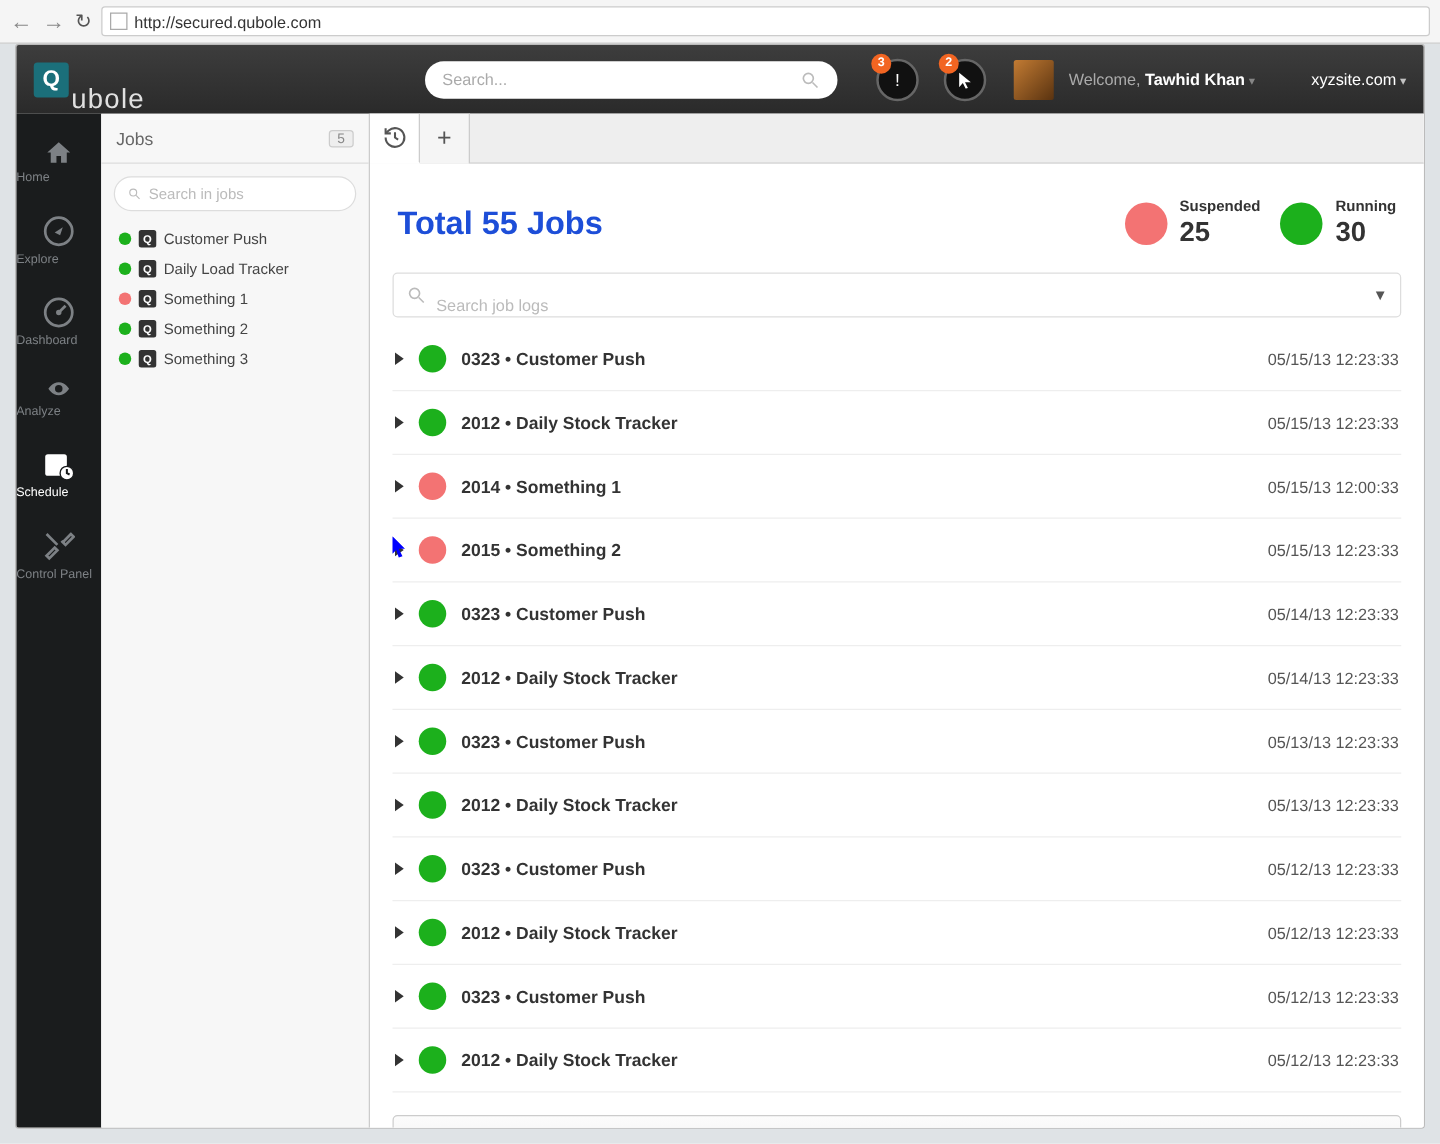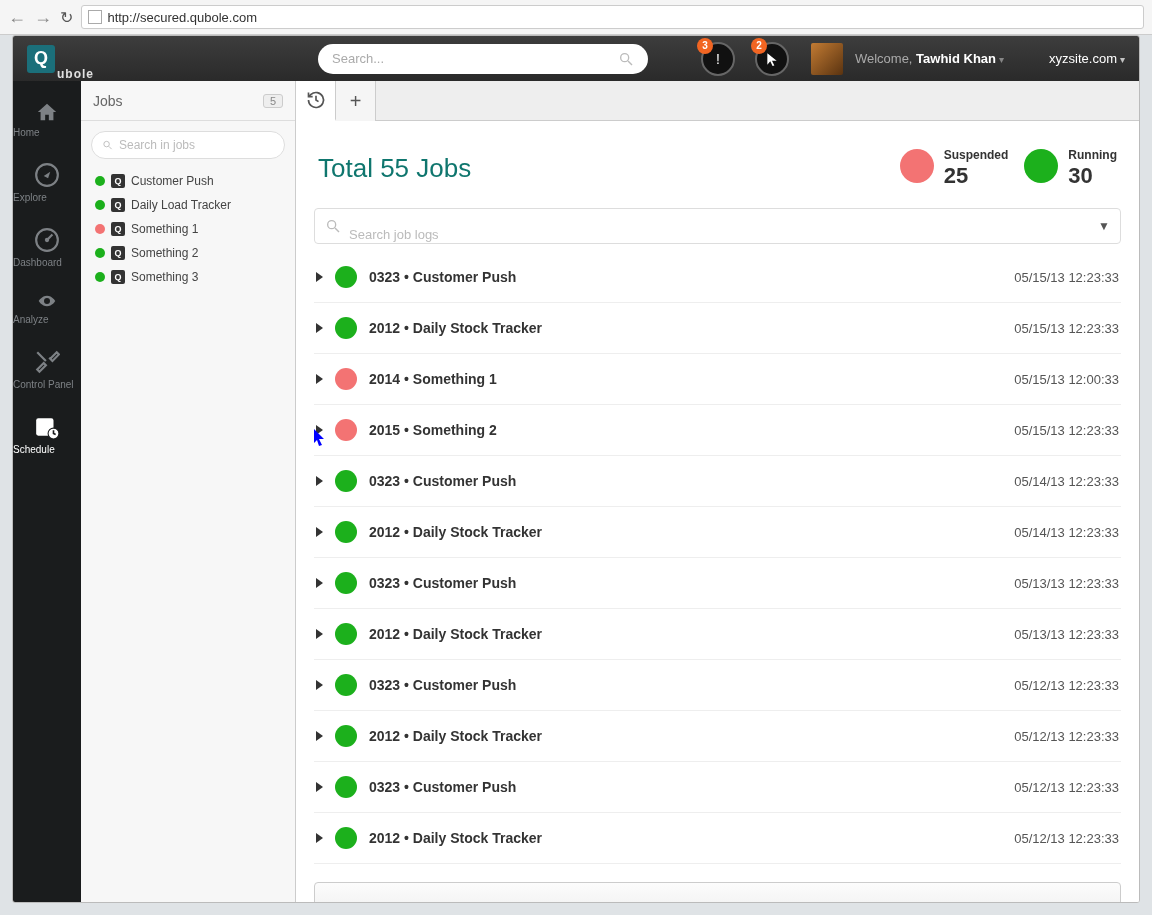--- a/index.html
+++ b/index.html
@@ -13,21 +13,21 @@
   .page-icon { width:14px; height:14px; border:1px solid #aaa; }
   .url-box input { flex:1; border:none; outline:none; font-size:13px; color:#333; }
 
   
   .app { width:1128px; height:868px; margin:0 0 0 12px; background:#fff; border:1px solid #bbb; border-radius:3px; overflow:hidden; display:flex; flex-direction:column; }
 
   
   .topbar { height:55px; background:linear-gradient(#3d3d3d,#2a2a2a); display:flex; align-items:center; padding:0 14px; gap:12px; color:#fff; }
   .logo { display:flex; align-items:center; gap:2px; }
   .logo-box { width:28px; height:28px; background:#1b6f7a; color:#fff; font-weight:bold; font-size:18px; display:flex; align-items:center; justify-content:center; border-radius:3px; }
-  .logo-txt { font-size:12px; font-weight:700; color:#e0e0e0; letter-spacing:1px;margin-top:31px; }
+  .logo-txt { font-size:22px; font-weight:400; color:#e0e0e0; letter-spacing:1px;margin-top:31px; }
   .spacer-1 { width:200px; }
   .search-top { width:330px; height:30px; background:#fff; border-radius:15px; display:flex; align-items:center; padding:0 14px;justify-content:flex-end; }
   .search-top input { flex:1; border:none; outline:none; font-size:13px; color:#555; }
   .search-top input::placeholder { color:#aaa; }
   .flex-grow { flex:1; }
   .notif { position:relative; width:34px; height:34px; background:#111; border:2px solid #666; border-radius:50%; display:flex; align-items:center; justify-content:center; margin:0 4px; }
   .notif svg,.notif span.icn { color:#fff; font-size:14px; }
   .badge { position:absolute; top:-6px; left:-6px; background:#f26522; color:#fff; font-size:10px; width:16px; height:16px; border-radius:50%; display:flex; align-items:center; justify-content:center; font-weight:bold; }
   .avatar { width:32px; height:32px; background:linear-gradient(135deg,#c27b33,#5a3310); border-radius:2px; margin-left:6px; }
   .welcome { font-size:13px; color:#aaa; }
@@ -60,23 +60,23 @@
 
   
   .content { flex:1; background:#fafafa; position:relative; display:flex; flex-direction:column; }
   .content-tabs { height:40px; border-bottom:1px solid #ccc; display:flex; background:#eee; }
   .ct-tab { width:40px; height:40px; border-right:1px solid #ccc; display:flex; align-items:center; justify-content:center; font-size:20px; color:#555; cursor:pointer; background:#f5f5f5; }
   .ct-tab.active { background:#fff; border-bottom:2px solid #fff; margin-bottom:-1px; }
 
   .body-scroll { flex:1; overflow:auto; background:#fff; padding:0 18px 18px; }
 
   .summary { display:flex; align-items:center; padding:28px 4px 20px; }
-  .summary h1 { font-size:26px; color:#0f766e; font-weight:400; }
+  .summary h1 { font-size:26px; color:#1d4ed8; font-weight:700; }
   .summary-right { margin-left:auto; display:flex; align-items:center; gap:16px; }
-  .stat { display:flex; gap:10px; }
+  .stat { display:flex; align-items:center; gap:10px; }
   .stat .big { width:34px; height:34px; border-radius:50%; }
   .stat .lbls { display:flex; flex-direction:column; line-height:1.15; }
   .stat .lbl { font-size:12px; font-weight:bold; color:#333; }
   .stat .num { font-size:22px; font-weight:600; color:#333; }
 
   .log-search { height:36px; border:1px solid #ddd; border-radius:4px; display:flex; align-items:center; padding:0 10px; gap:8px; }
   .log-search input { flex:1; border:none; outline:none; font-size:13px;margin-top:16px; }
   .log-search input::placeholder { color:#bbb; }
   .chev { font-size:12px; color:#555; }
 
@@ -166,33 +166,33 @@
             <circle cx="12" cy="12" r="2"></circle>
           </svg>
         <span>Dashboard</span>
       </div>
       <div class="nav-item">
         <svg width="26" height="18" viewBox="0 0 24 24">
             <path d="M12 5c-7 0-11 7-11 7s4 7 11 7 11-7 11-7-4-7-11-7zm0 11a4 4 0 110-8 4 4 0 010 8z"></path>
           </svg>
         <span>Analyze</span>
       </div>
-      <div class="nav-item">
-        <svg width="26" height="26" viewBox="0 0 24 24">
-            <path d="M21 3l-6 6 2 2 6-6zM9 13l-6 6 2 2 6-6zM14 8l2 2M3 3l8 8" stroke="currentColor" stroke-width="2" fill="none"></path>
-          </svg>
-        <span>Control Panel</span>
-      </div>
       <div class="nav-item active">
         <svg width="26" height="26" viewBox="0 0 24 24">
             <rect x="2" y="4" width="16" height="16" rx="2" fill="currentColor"></rect>
             <circle cx="18" cy="18" r="5" fill="currentColor" stroke="#1a1c1d" stroke-width="1"></circle>
             <path d="M18 15v3l2 1" stroke="#1a1c1d" stroke-width="1.5" fill="none"></path>
           </svg>
         <span>Schedule</span>
+      </div>
+      <div class="nav-item">
+        <svg width="26" height="26" viewBox="0 0 24 24">
+            <path d="M21 3l-6 6 2 2 6-6zM9 13l-6 6 2 2 6-6zM14 8l2 2M3 3l8 8" stroke="currentColor" stroke-width="2" fill="none"></path>
+          </svg>
+        <span>Control Panel</span>
       </div>
     </div>
 
     <div class="jobs-panel">
       <div class="jp-head">
         <span>Jobs</span>
         <span class="jp-count">5</span>
       </div>
       <div class="jp-search">
         <svg class="mag-svg" viewBox="0 0 24 24">

